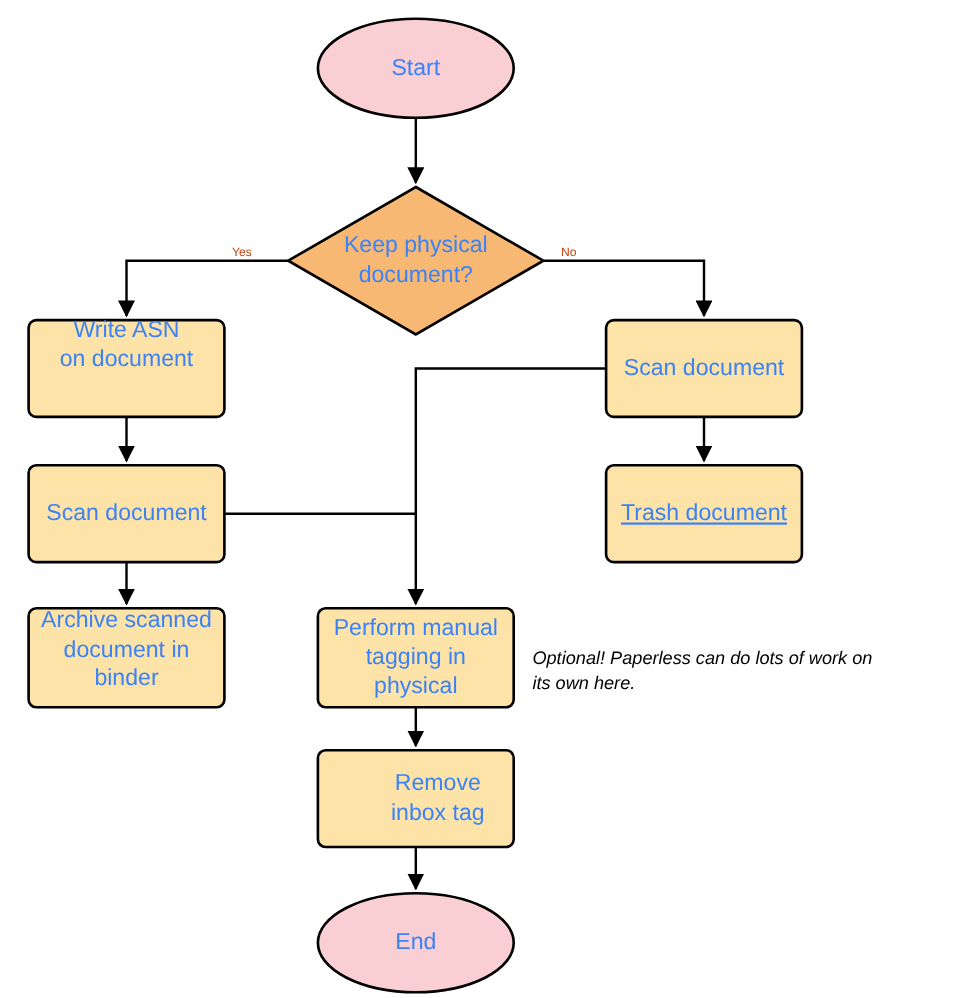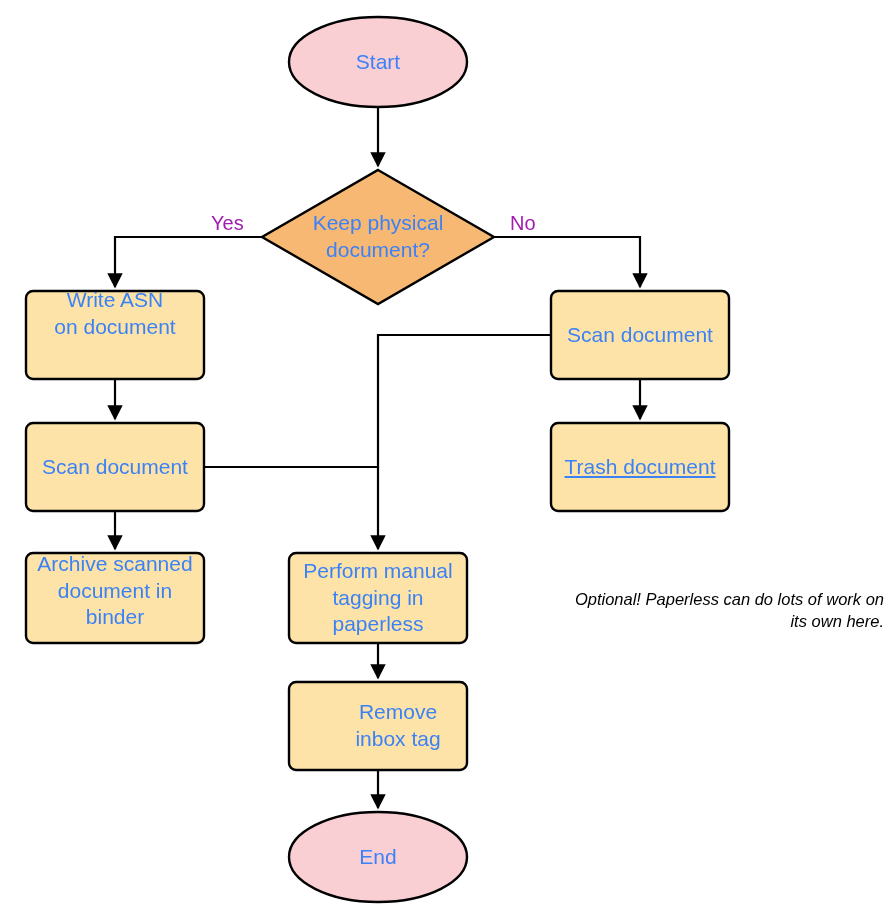--- a/index.html
+++ b/index.html
@@ -28,32 +28,32 @@
     justify-content: center;
     text-align: center;
     font-size: 21px;
     color: #3b82f6;
     line-height: 1.28;
     pointer-events: none;
     white-space: pre-line;
   }
   .edge-label {
     position: absolute;
-    font-size: 20px;
-    color: #a21caf;
+    font-size: 11px;
+    color: #c2410c;
     white-space: nowrap;
+    margin-top: 12px;
   }
   .note-text {
     position: absolute;
     font-size: 16.5px;
     font-style: italic;
     color: #000000;
     line-height: 1.35;
     white-space: pre-line;
-    text-align: right;
   }
 </style>
 </head>
 <body>
 
 <svg id="diagram" viewBox="0 0 888 907">
   <defs>
     <marker id="arrow" viewBox="0 0 10 10" refX="9" refY="5" markerWidth="7" markerHeight="7" orient="auto-start-reverse">
       <path d="M 0 0 L 10 5 L 0 10 z" fill="#000000"></path>
     </marker>
@@ -118,21 +118,21 @@
 <div class="node-label" style="left:26px; top:553px; width:178px; height:76px;">Archive scanned
 document in
 binder</div>
 
 <div class="node-label" style="left:551px; top:291px; width:178px; height:88px;">Scan document</div>
 
 <div class="node-label" style="left:551px; top:423px; width:178px; height:88px;text-decoration:underline;">Trash document</div>
 
 <div class="node-label" style="left:289px; top:553px; width:178px; height:90px;">Perform manual
 tagging in
-paperless</div>
+physical</div>
 
 <div class="node-label" style="left:289px; top:682px; width:178px; height:88px;margin-left:20px;">Remove
 inbox tag</div>
 
 <div class="node-label" style="left:289px; top:812px; width:178px; height:90px;">End</div>
 
 <div class="edge-label" style="left:211px; top:212px;">Yes</div>
 
 <div class="edge-label" style="left:510px; top:212px;">No</div>
 

